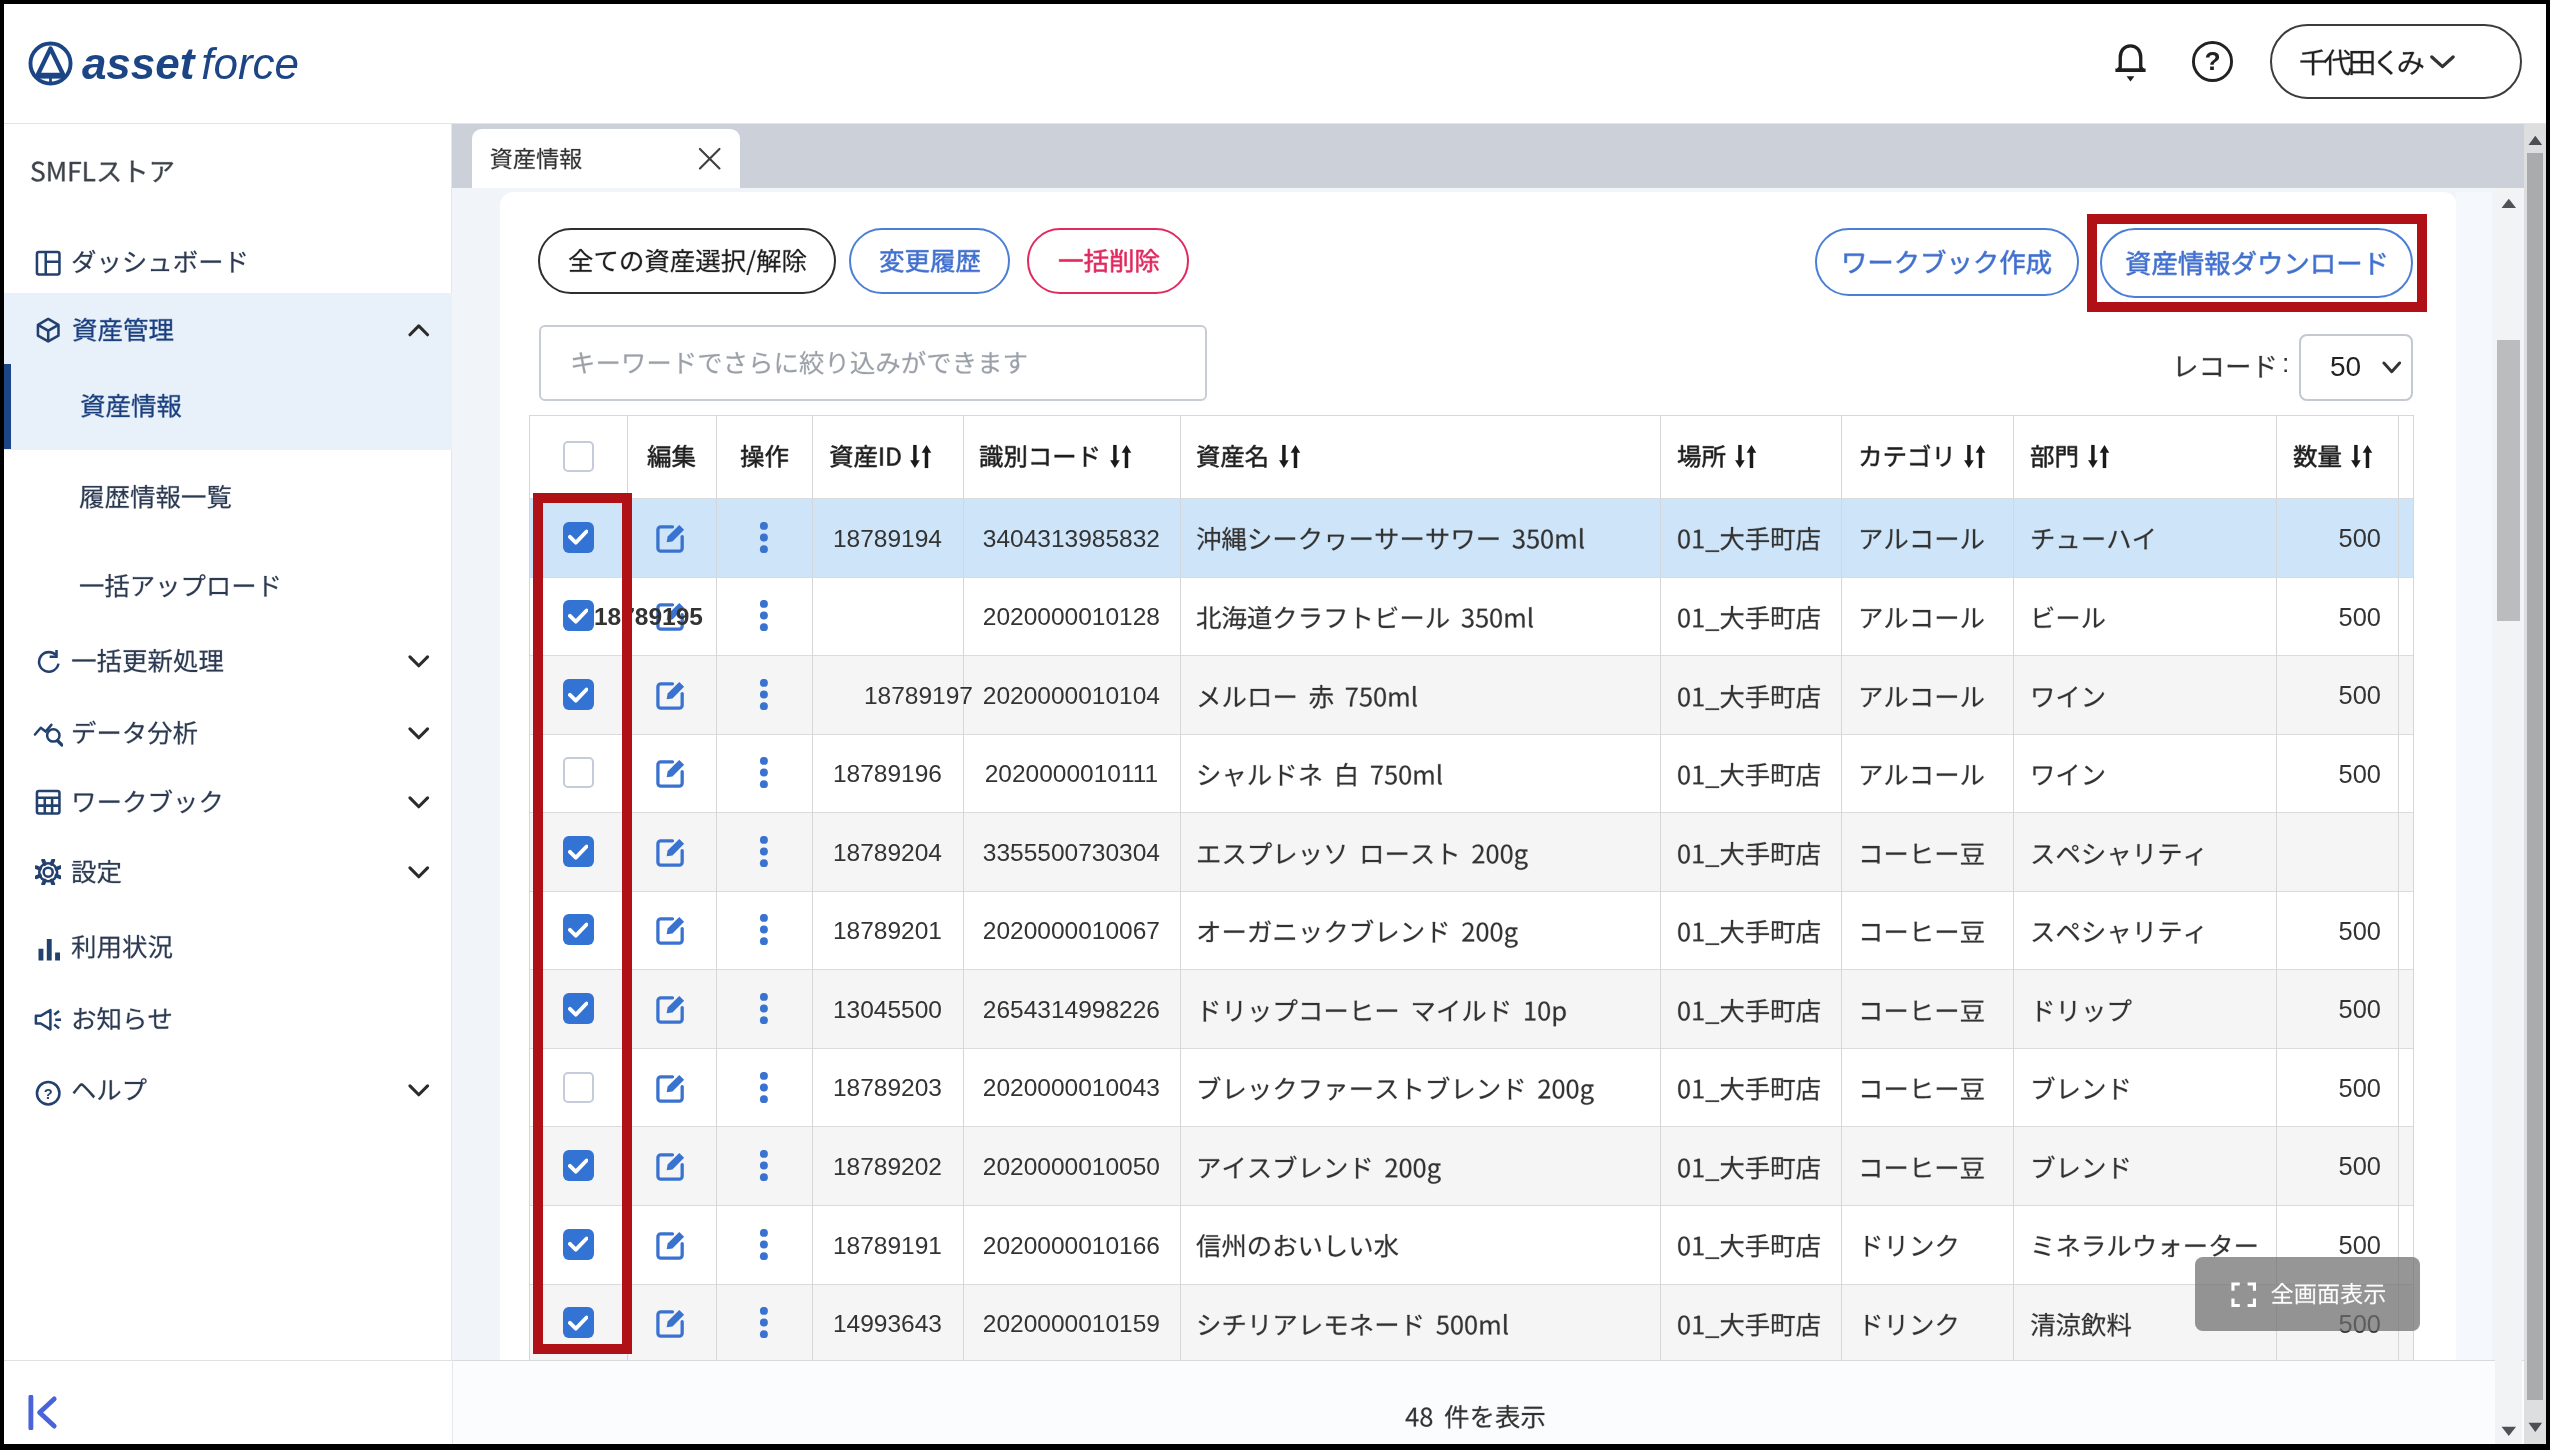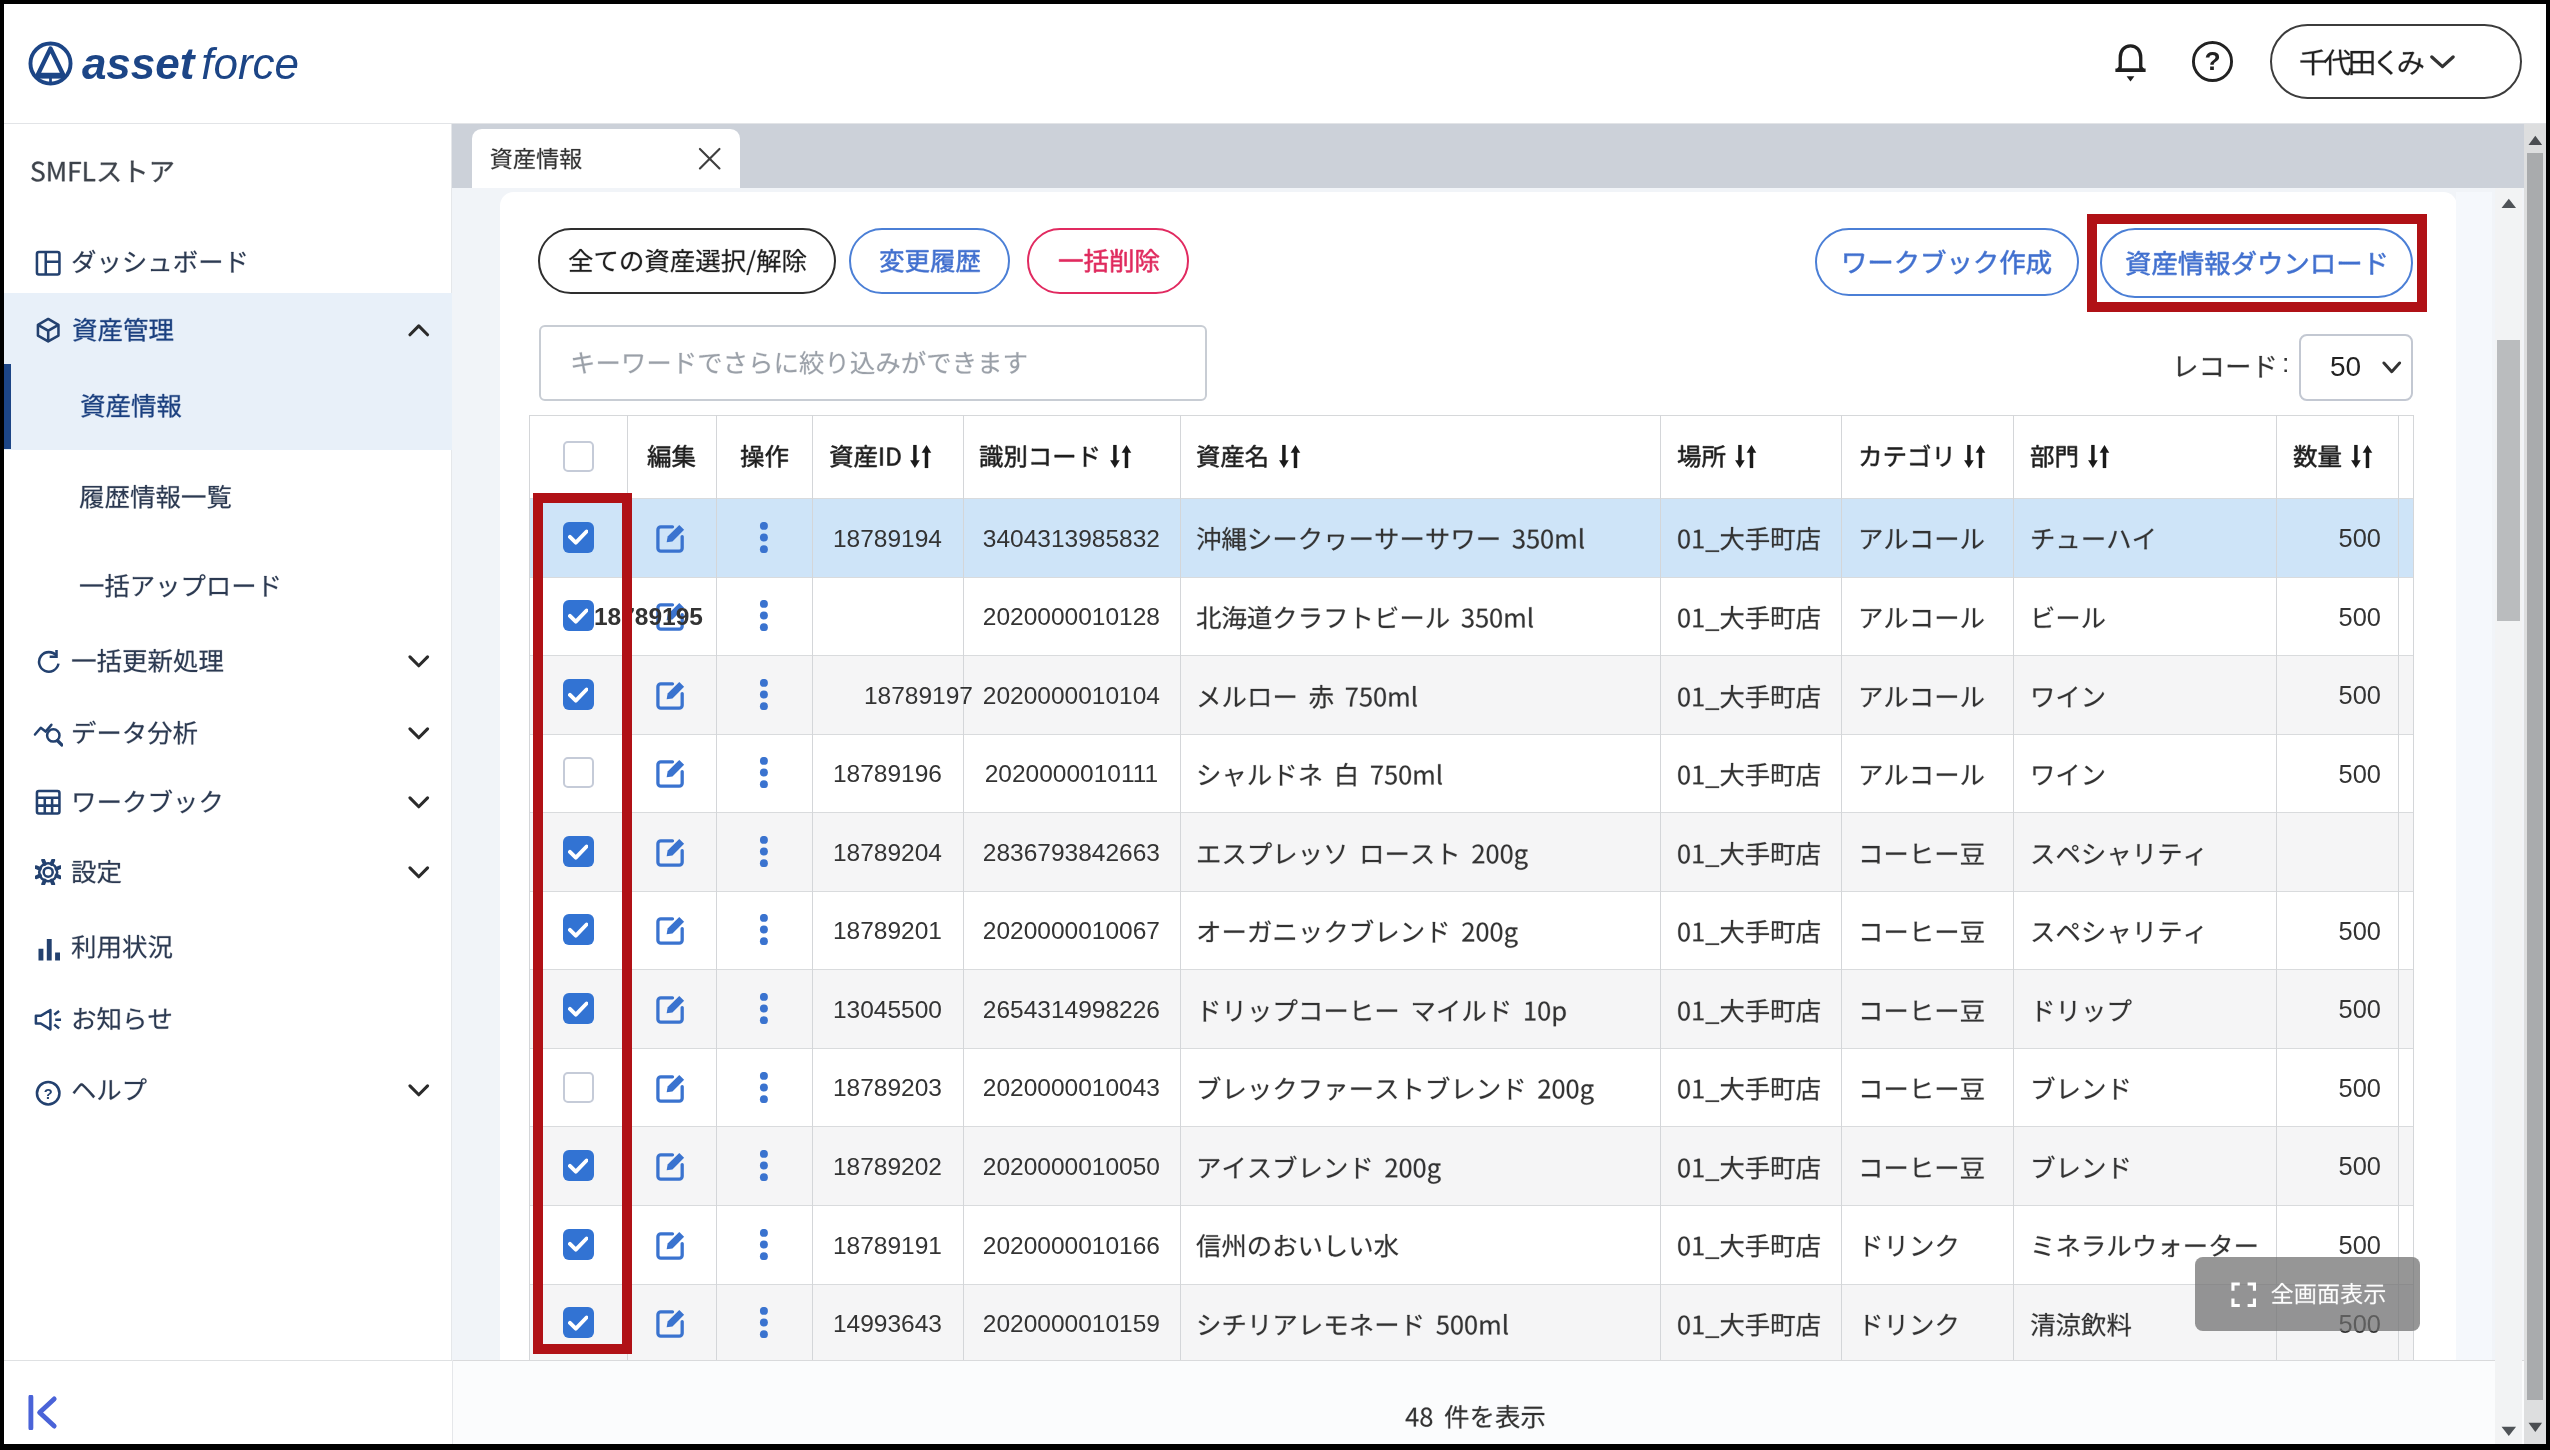--- a/index.html
+++ b/index.html
@@ -979,21 +979,21 @@
     <div style="position:absolute;left:651px;top:831px;width:33px;height:33px;"><svg width="33" height="33" viewBox="0 0 34 34" fill="none">
 <path d="M28 16 L28 28 A3 3 0 0 1 25 31 L6 31 A3 3 0 0 1 3 28 L3 9 A3 3 0 0 1 6 6 L18 6" stroke="#3a73cf" stroke-width="3.4" fill="none" stroke-linecap="round"></path>
 <path d="M13 16 L25 4 L30 9 L18 21 L12 22 Z" fill="#3a73cf"></path>
       </svg></div>
     <div style="position:absolute;left:755px;top:832px;width:9.8px;height:31px;"><svg width="9.8" height="31" viewBox="0 0 10 32" fill="none">
         <circle cx="5" cy="4" r="4.1" fill="#3a73cf"></circle>
         <circle cx="5" cy="16" r="4.1" fill="#3a73cf"></circle>
         <circle cx="5" cy="28" r="4.1" fill="#3a73cf"></circle>
       </svg></div>
     <div style="position:absolute;left:590px;top:837px;width:587px;text-align:center;font-size:24.5px;font-weight:400;color:#333;line-height:24.5px;white-space:nowrap;">18789204</div>
-    <div style="position:absolute;left:774px;top:837px;width:587px;text-align:center;font-size:24.5px;font-weight:400;color:#333;line-height:24.5px;white-space:nowrap;">2836793842663</div>
+    <div style="position:absolute;left:774px;top:837px;width:587px;text-align:center;font-size:24.5px;font-weight:400;color:#333;line-height:24.5px;white-space:nowrap;">3355500730304</div>
     <div style="position:absolute;left:1192px;top:838px;color:#333;">
       <svg class="tx" style="width:332px;height:27.5px" viewBox="0 -210 3267 270">
         <g>
           <use href="#g129" x="0"></use>
           <use href="#g9" x="250"></use>
           <use href="#g30" x="500"></use>
           <use href="#g79" x="750"></use>
           <use href="#g13" x="1000"></use>
           <use href="#g130" x="1250"></use>
           <use href="#g31" x="1605"></use>

